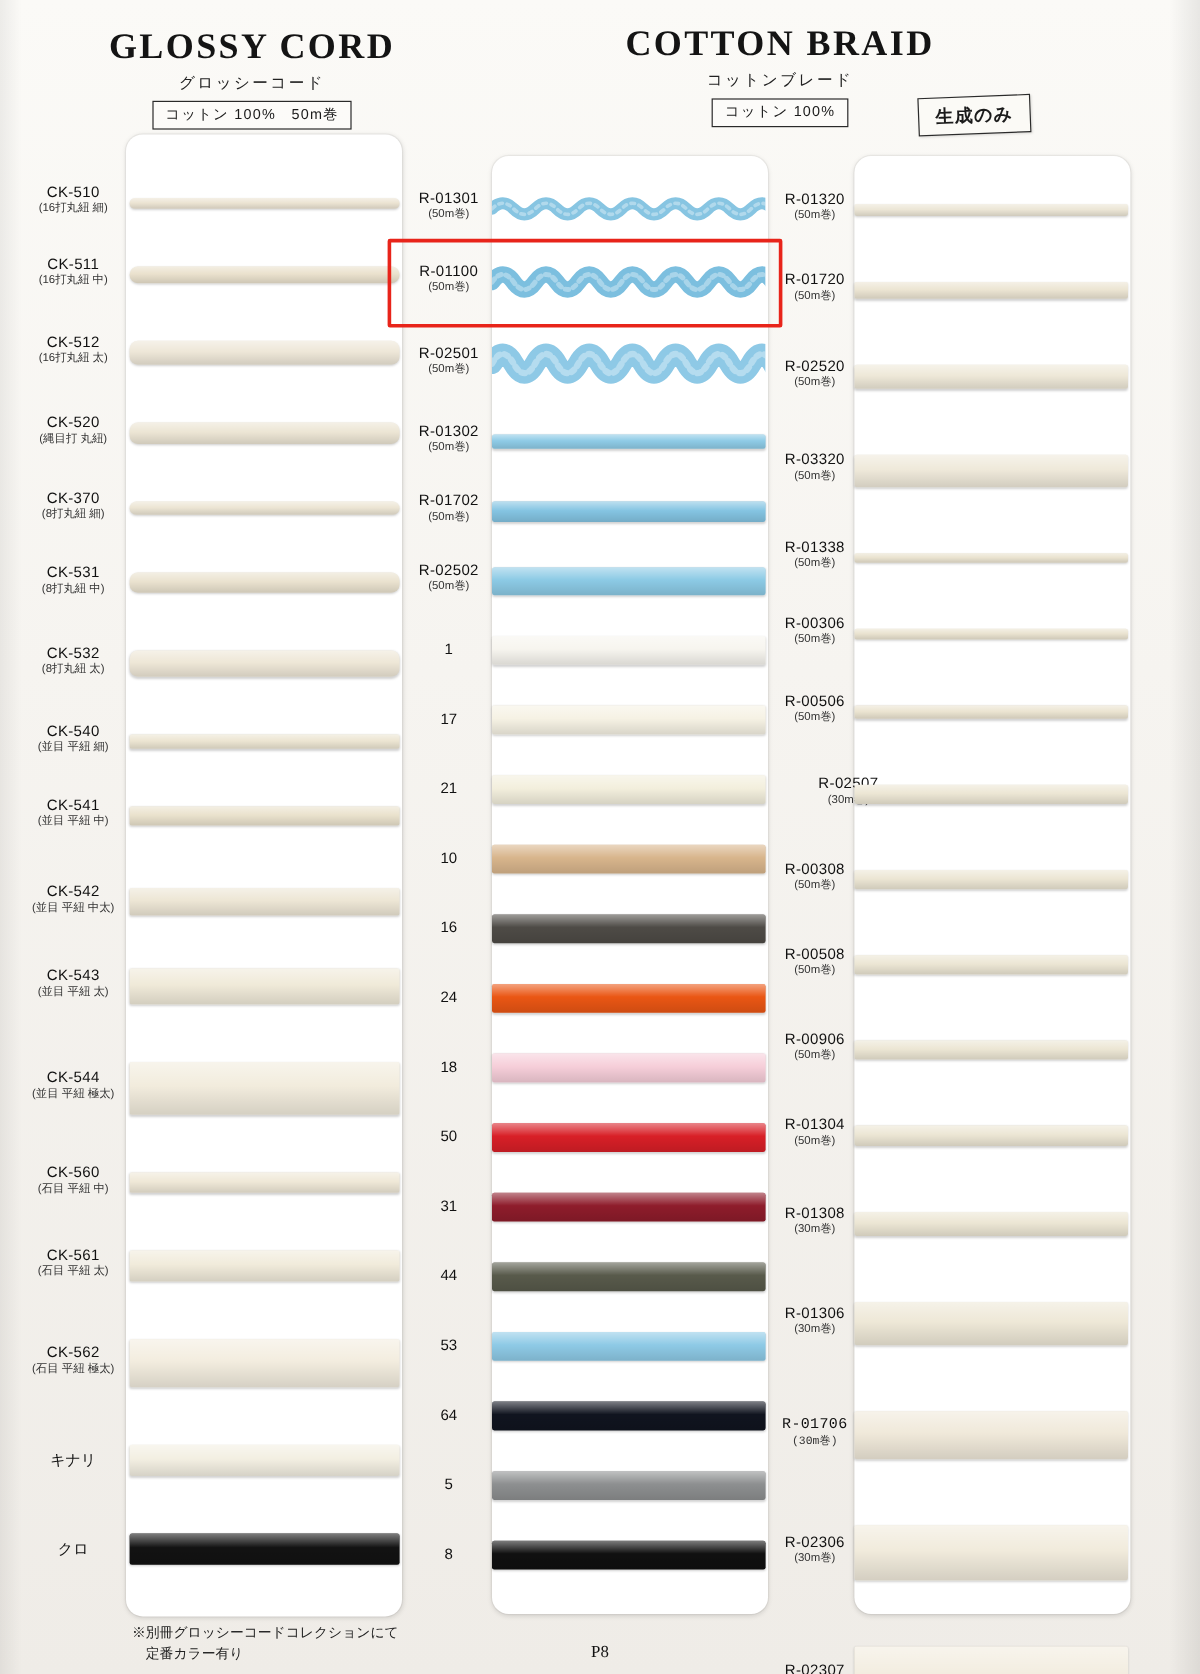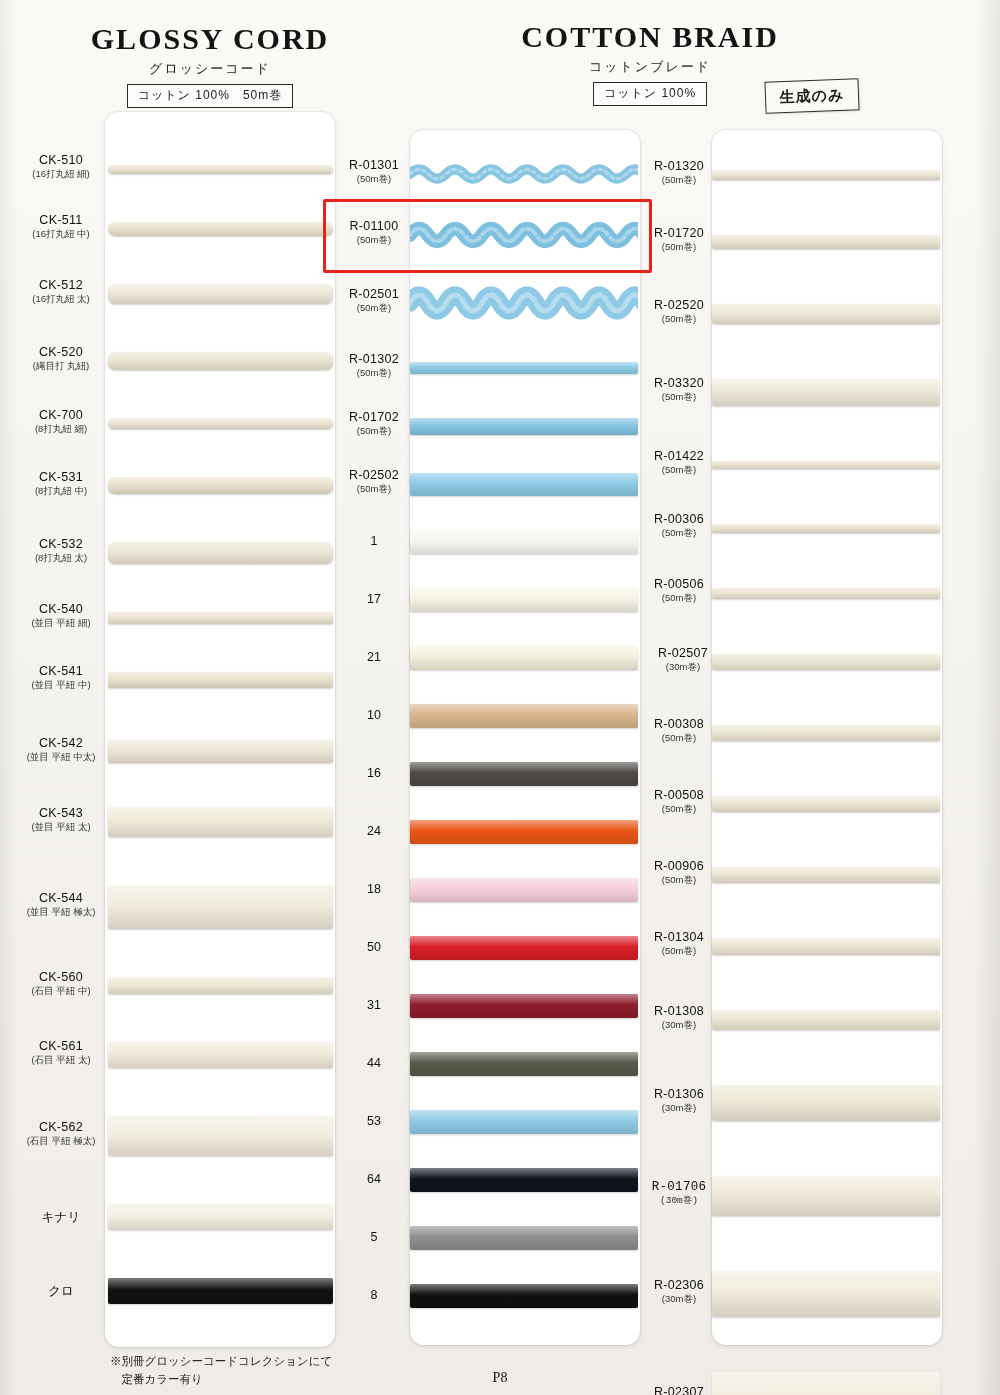--- a/index.html
+++ b/index.html
@@ -173,21 +173,21 @@
         <div class="label" style="left: 22px; top: 17px;">
           <div class="code">CK-520</div>
           <div class="sub">(縄目打 丸紐)</div>
         </div>
         <div class="swatch sh rope cord-round" style="left: 108px; width: 225px; top: 24px; height: 18px; background: rgb(236, 229, 212);">
           <div style="position: absolute; inset: 0px; background: linear-gradient(rgba(255, 255, 255, 0.45), rgba(255, 255, 255, 0) 45%, rgba(0, 0, 0, 0.12));"></div>
         </div>
       </div>
       <div class="row" style="top: 394px; height: 59px;">
         <div class="label" style="left: 22px; top: 13.5px;">
-          <div class="code">CK-700</div>
+          <div class="code">CK-370</div>
           <div class="sub">(8打丸紐 細)</div>
         </div>
         <div class="swatch sh braid8 cord-round" style="left: 108px; width: 225px; top: 24px; height: 11px; background: rgb(236, 229, 212);">
           <div style="position: absolute; inset: 0px; background: linear-gradient(rgba(255, 255, 255, 0.45), rgba(255, 255, 255, 0) 45%, rgba(0, 0, 0, 0.12));"></div>
         </div>
       </div>
       <div class="row" style="top: 453px; height: 65px;">
         <div class="label" style="left: 22px; top: 16.5px;">
           <div class="code">CK-531</div>
           <div class="sub">(8打丸紐 中)</div>
@@ -467,21 +467,21 @@
         <div class="label" style="left: 640px; top: 25px;">
           <div class="code">R-03320</div>
           <div class="sub">(50m巻)</div>
         </div>
         <div class="swatch sh rib" style="left: 712px; width: 228px; top: 27.5px; height: 27px; background: rgb(239, 233, 218); border-radius: 2px;">
           <div style="position: absolute; inset: 0px; background: linear-gradient(rgba(255, 255, 255, 0.45), rgba(255, 255, 255, 0) 45%, rgba(0, 0, 0, 0.12));"></div>
         </div>
       </div>
       <div class="row" style="top: 433px; height: 63px;">
         <div class="label" style="left: 640px; top: 15.5px;">
-          <div class="code">R-01422</div>
+          <div class="code">R-01338</div>
           <div class="sub">(50m巻)</div>
         </div>
         <div class="swatch sh chain" style="left: 712px; width: 228px; top: 27.5px; height: 8px; background: rgb(234, 227, 208); border-radius: 2px;">
           <div style="position: absolute; inset: 0px; background: linear-gradient(rgba(255, 255, 255, 0.45), rgba(255, 255, 255, 0) 45%, rgba(0, 0, 0, 0.12));"></div>
         </div>
       </div>
       <div class="row" style="top: 496px; height: 64px;">
         <div class="label" style="left: 640px; top: 16px;">
           <div class="code">R-00306</div>
           <div class="sub">(50m巻)</div>
@@ -493,21 +493,21 @@
       <div class="row" style="top: 560px; height: 66px;">
         <div class="label" style="left: 640px; top: 17px;">
           <div class="code">R-00506</div>
           <div class="sub">(50m巻)</div>
         </div>
         <div class="swatch sh chain" style="left: 712px; width: 228px; top: 27.5px; height: 11px; background: rgb(235, 228, 209); border-radius: 2px;">
           <div style="position: absolute; inset: 0px; background: linear-gradient(rgba(255, 255, 255, 0.45), rgba(255, 255, 255, 0) 45%, rgba(0, 0, 0, 0.12));"></div>
         </div>
       </div>
       <div class="row" style="top: 626px; height: 71px;">
-        <div class="label" style="left: 644px; top: 19.5px;">
+        <div class="label" style="left: 668px; top: 19.5px;">
           <div class="code">R-02507</div>
           <div class="sub">(30m巻)</div>
         </div>
         <div class="swatch sh chain" style="left: 712px; width: 228px; top: 27.5px; height: 16px; background: rgb(236, 230, 212); border-radius: 2px;">
           <div style="position: absolute; inset: 0px; background: linear-gradient(rgba(255, 255, 255, 0.45), rgba(255, 255, 255, 0) 45%, rgba(0, 0, 0, 0.12));"></div>
         </div>
       </div>
       <div class="row" style="top: 697px; height: 71px;">
         <div class="label" style="left: 640px; top: 19.5px;">
           <div class="code">R-00308</div>

